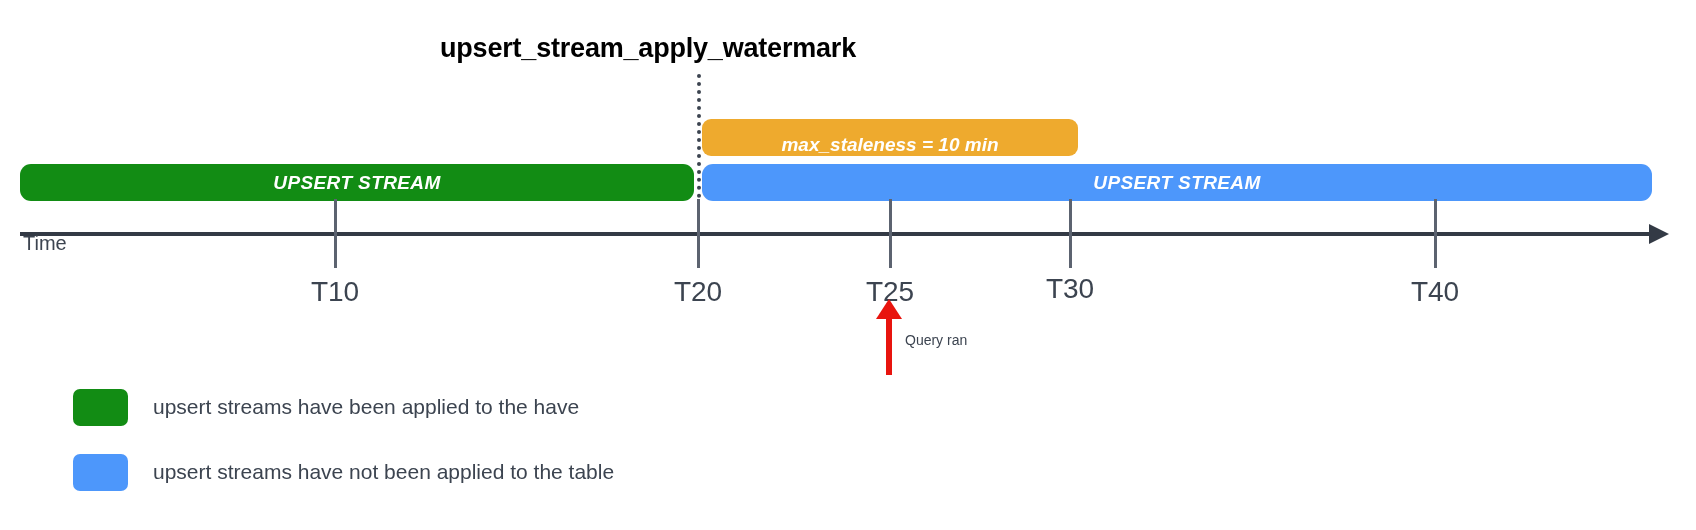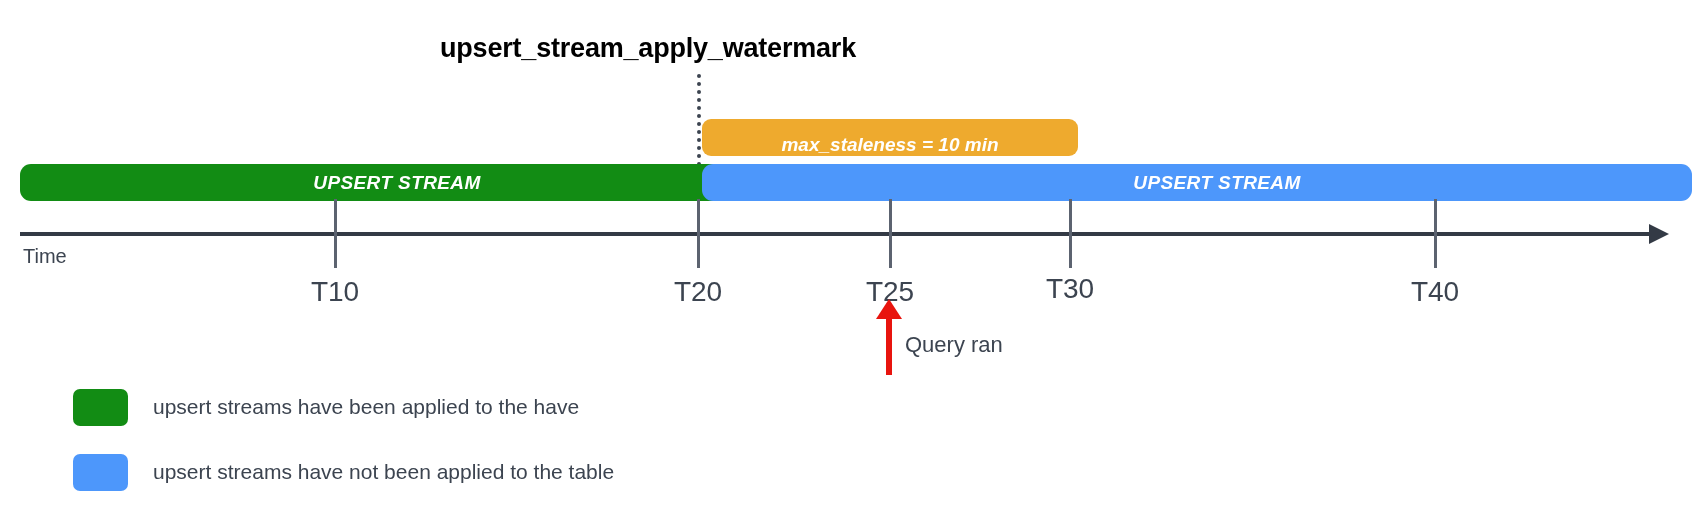--- a/index.html
+++ b/index.html
@@ -65,21 +65,20 @@
 
   
   .stream-bar {
     position: absolute;
     top: 164px;
     height: 37px;
     border-radius: 11px;
     display: flex;
     align-items: center;
     justify-content: center;
-    padding-left: 40px;
   }
   .stream-bar .bar-text {
     font-size: 19px;
     font-weight: bold;
     font-style: italic;
     color: #ffffff;
     letter-spacing: 0.4px;
     white-space: nowrap;
   }
   #bar-applied {
@@ -108,21 +107,21 @@
     top: 224px;
     width: 0;
     height: 0;
     border-top: 10px solid transparent;
     border-bottom: 10px solid transparent;
     border-left: 20px solid #333a45;
   }
   .axis-caption {
     position: absolute;
     left: 23px;
-    top: 245px;
+    top: 232px;
     font-size: 20px;
     color: #3c4450;
   }
 
   
   .tick {
     position: absolute;
     top: 199px;
     width: 3px;
     height: 69px;
@@ -153,21 +152,21 @@
     width: 0;
     height: 0;
     border-left: 13px solid transparent;
     border-right: 13px solid transparent;
     border-bottom: 20px solid #e8140e;
   }
   .query-label {
     position: absolute;
     left: 905px;
     top: 332px;
-    font-size: 22px;
+    font-size: 14px;
     color: #3c4450;
     white-space: nowrap;
     text-align: right;
   }
 
   
   .legend {
     position: absolute;
     left: 73px;
     top: 389px;

